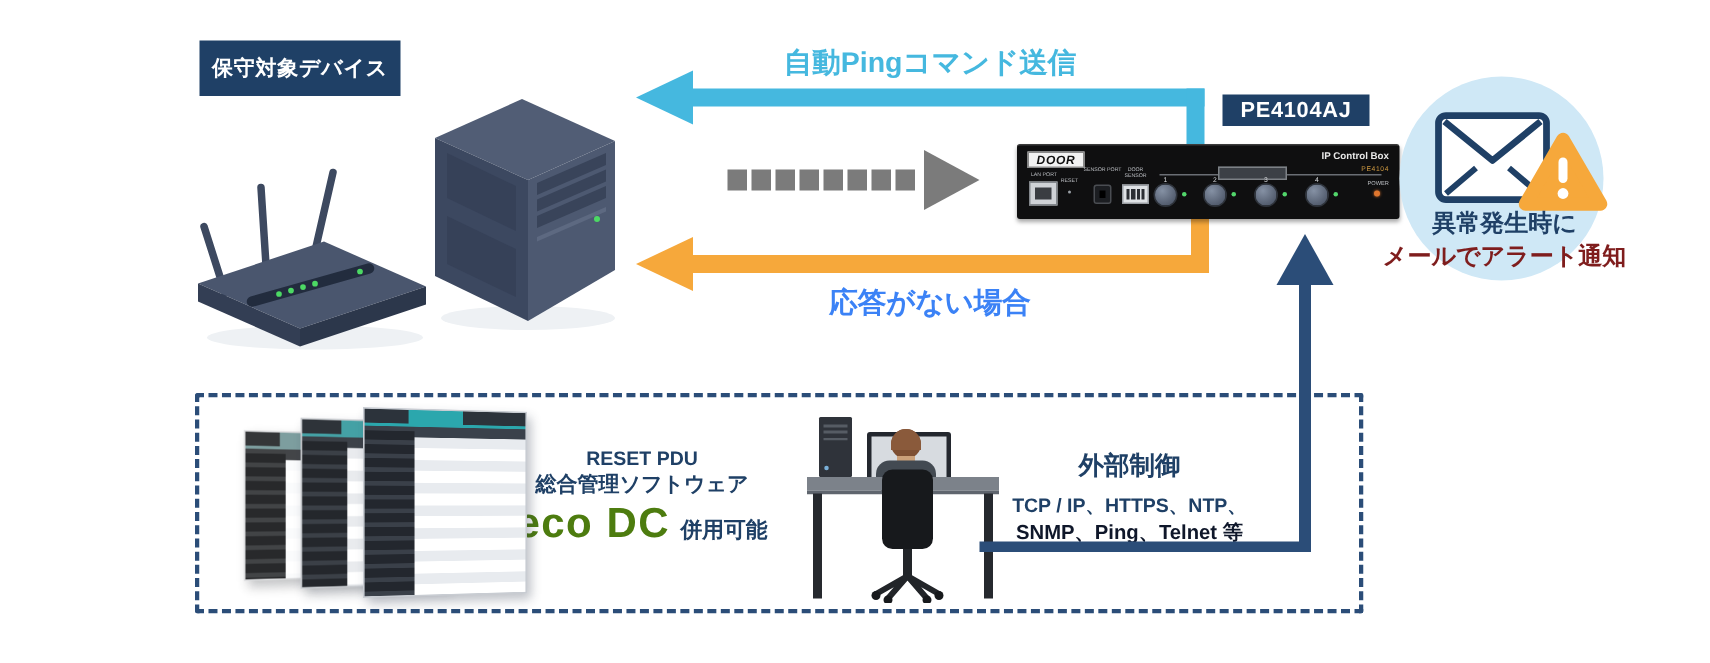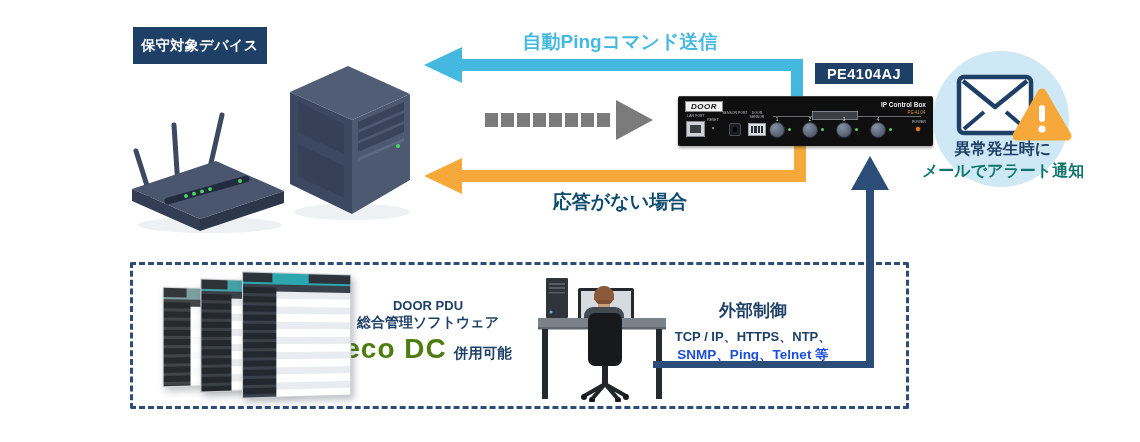--- a/index.html
+++ b/index.html
@@ -27,32 +27,32 @@
   .shot.front{left:82px;top:0;width:112px;height:124px;transform:perspective(500px) rotateY(13deg);z-index:3;}
   
   .soft-line1{left:428px;top:298px;font-size:13px;font-weight:700;color:#1f4066;}
   .soft-line2{left:428px;top:314px;font-size:14px;font-weight:700;color:#1f4066;}
   .soft-line3{left:428px;top:333px;display:flex;align-items:baseline;gap:7px;}
   .eco{font-size:28px;font-weight:700;color:#4d7c0f;letter-spacing:1px;}
   .eco-note{font-size:14.5px;font-weight:700;color:#1f4066;}
   
   .ext-title{left:753px;top:299px;font-size:17px;font-weight:700;color:#1f4066;}
   .ext-l1{left:753px;top:328px;font-size:13px;font-weight:700;color:#1f4066;}
-  .ext-l2{left:753px;top:346px;font-size:13.5px;font-weight:700;color:#1d4ed8;}
+  .ext-l2{left:753px;top:346px;font-size:13.5px;font-weight:700;color:#0f172a;}
   
   .ping-caption{left:620px;top:29px;font-size:19px;font-weight:700;color:#45b8df;}
-  .reboot-l1{left:620px;top:189px;font-size:19px;font-weight:700;color:#0c4a6e;}
+  .reboot-l1{left:620px;top:189px;font-size:19px;font-weight:700;color:#3b82f6;}
   .reboot-l2{left:618px;top:213px;font-size:19px;font-weight:700;color:#f6a83b;}
   
   .maint-label{left:133px;top:27px;width:134px;height:37px;font-size:14px;}
   .model-label{left:815px;top:63px;width:98px;height:21px;font-size:14.5px;}
   
   .alert-circle{left:933px;top:51px;width:136px;height:136px;border-radius:50%;background:#cfe8f6;}
   .alert-l1{left:1003px;top:139px;font-size:16px;font-weight:700;color:#1f4066;}
-  .alert-l2{left:1003px;top:161px;font-size:16px;font-weight:700;color:#0f766e;}
+  .alert-l2{left:1003px;top:161px;font-size:16px;font-weight:700;color:#7f1d1d;}
   
   .device{left:678px;top:96px;width:255px;height:50px;background:#0f0f10;border-radius:2px;border-top:1px solid #3c3c3c;box-shadow:0 2px 3px rgba(0,0,0,.35);}
   .device .el{position:absolute;}
   .aten-logo{left:7px;top:4px;width:38px;height:11px;background:#f2f2f2;border:1px solid #8a8a8a;color:#111;font-size:8px;font-weight:700;font-style:italic;display:flex;align-items:center;justify-content:center;letter-spacing:.5px;}
   .tinylab{font-size:3.5px;color:#b9bcc0;line-height:3.8px;text-align:center;}
   .rj45{left:8px;top:24px;width:19px;height:16px;background:#cfd2d6;border:1px solid #83878c;}
   .rj45 i{position:absolute;left:3px;top:3px;width:11px;height:8px;background:#3a3d42;display:block;}
   .reset-dot{left:34px;top:30px;width:2px;height:2px;background:#9aa0a6;border-radius:50%;}
   .sensor-port{left:51px;top:26px;width:12px;height:13px;background:#1c1e22;border:1px solid #4a4d52;border-radius:2px;}
   .sensor-port i{position:absolute;left:3px;top:3px;width:4px;height:5px;background:#000;display:block;}
@@ -112,21 +112,21 @@
       <div class="body">
           <div class="side"></div>
           <div class="grid">
             <div class="thead"></div>
             <div class="rows"></div>
           </div>
         </div>
     </div>
   </div>
 
-  <div class="abs ctr soft-line1">DOOR PDU</div>
+  <div class="abs ctr soft-line1">RESET PDU</div>
   <div class="abs ctr soft-line2">総合管理ソフトウェア</div>
   <div class="abs ctr soft-line3">
     <span class="eco">eco DC</span>
     <span class="eco-note">併用可能</span>
   </div>
 
   <svg class="abs" style="left:538px;top:266px;" width="132" height="136" viewBox="0 0 132 136">
     <g>
       <rect x="8" y="12" width="22" height="40" rx="1" fill="#2f333a"></rect>
       <rect x="11" y="17" width="16" height="2" fill="#565c64"></rect>

